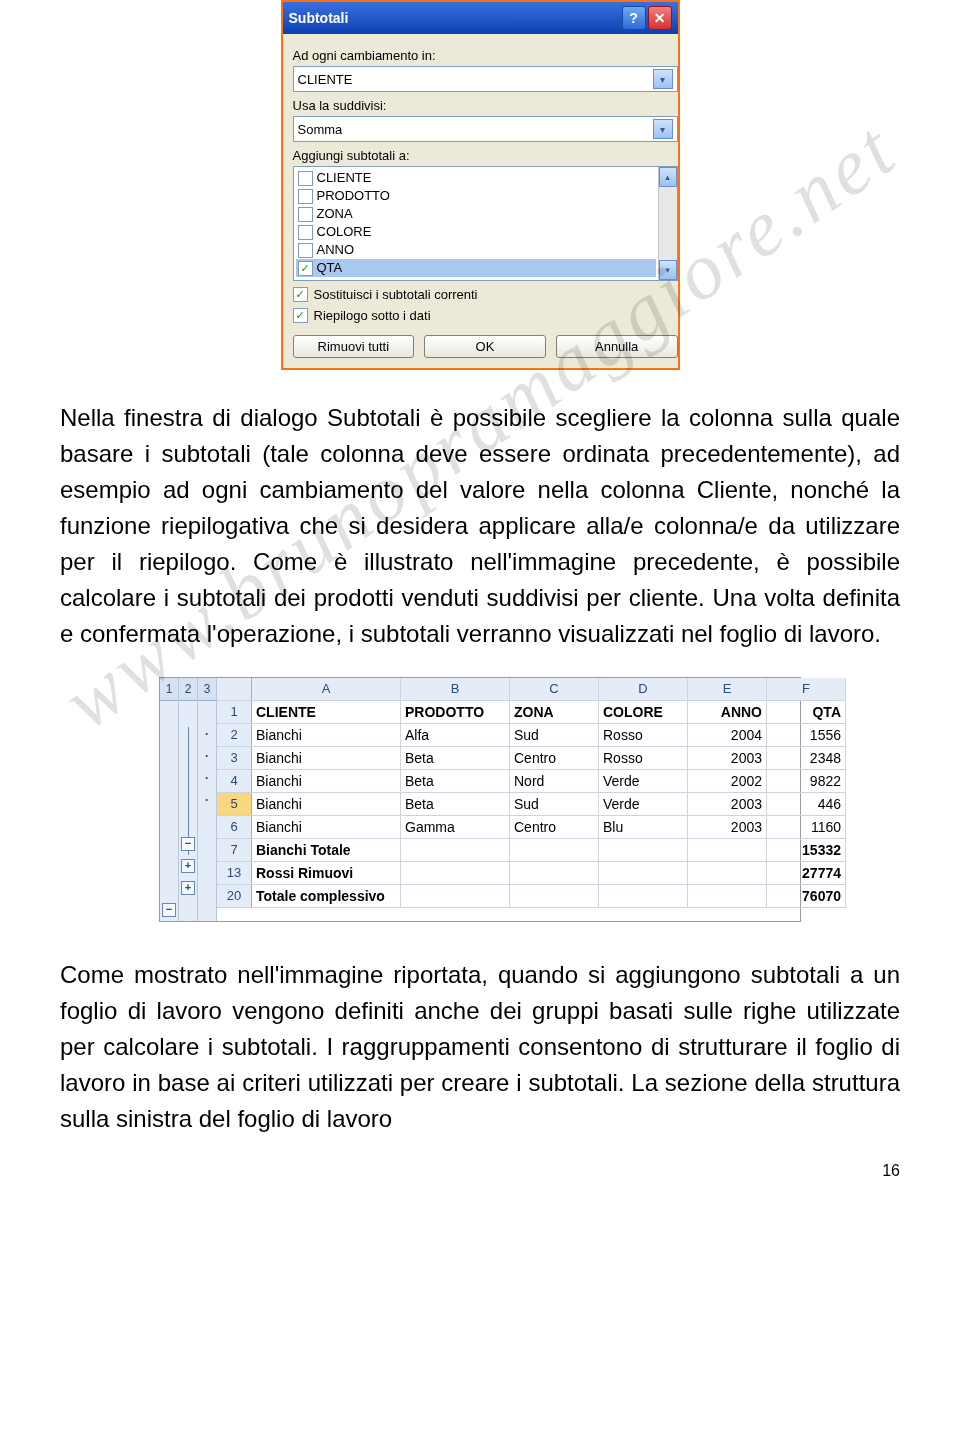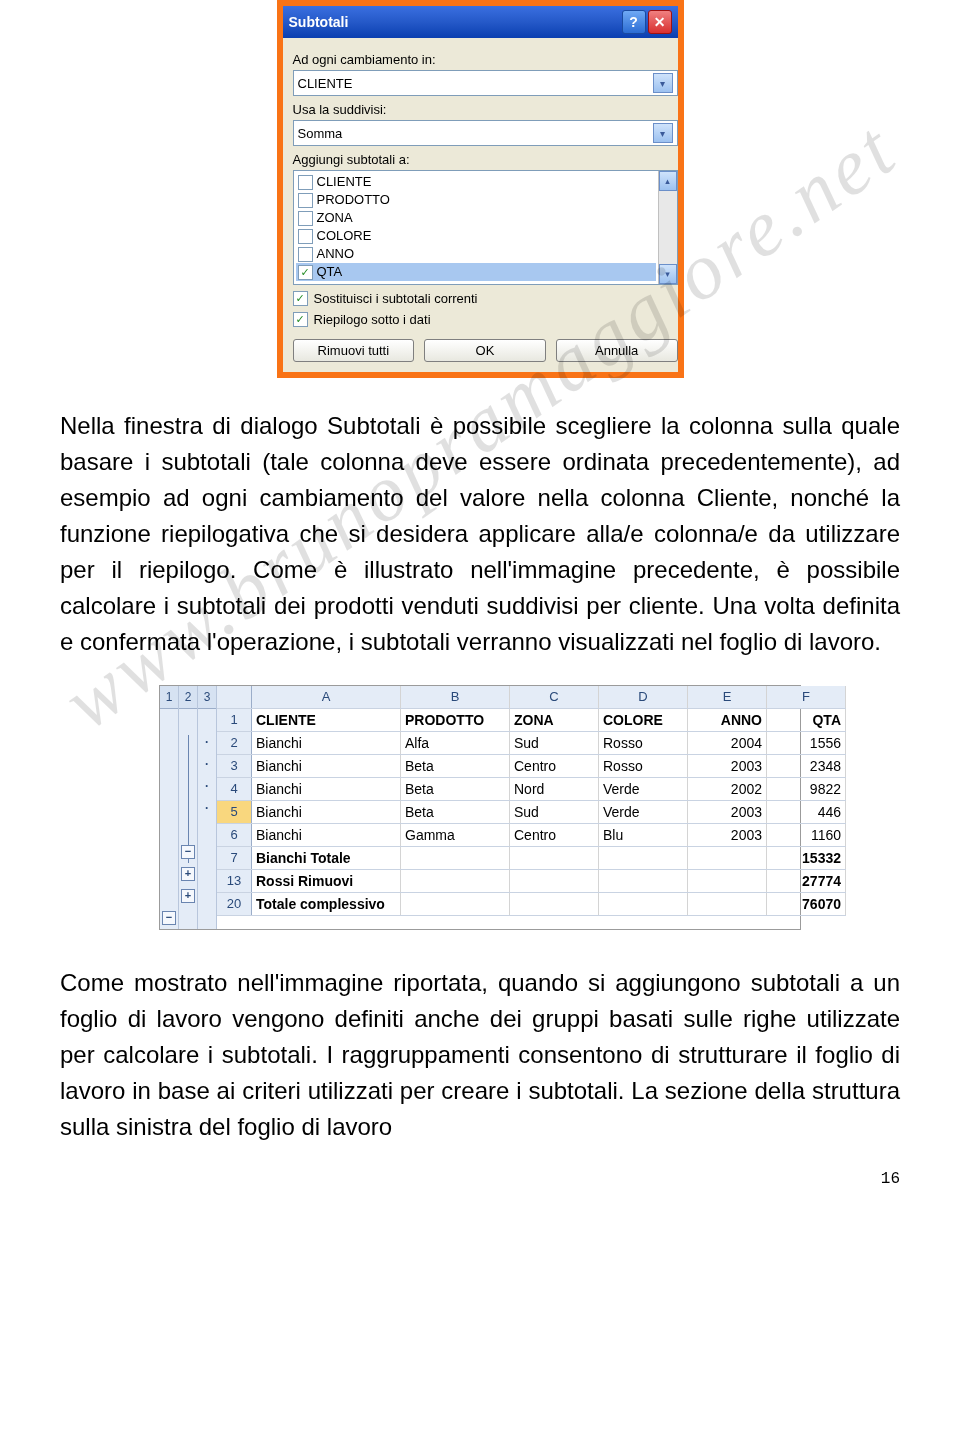--- a/index.html
+++ b/index.html
@@ -10,21 +10,21 @@
     width: 960px;
   }
   .page {
     padding: 0 60px 30px 60px;
     position: relative;
   }
   
   .dialog {
     width: 395px;
     margin: 0 auto 30px auto;
-    border: 6px solid #f97316;
+    border: 2px solid #f97316;
     background: #ece9d8;
     font-family: Tahoma, sans-serif;
     font-size: 13px;
     color: #000;
   }
   .titlebar {
     background: linear-gradient(to bottom, #3a6fe0 0%, #2559c8 50%, #0a3fb0 100%);
     color: #fff;
     font-weight: bold;
     padding: 4px 6px;
@@ -240,21 +240,21 @@
     left: 50%;
     transform: translate(-50%, 0) rotate(-35deg);
     font-size: 80px;
     color: rgba(0,0,0,0.12);
     font-style: italic;
     font-family: "Times New Roman", serif;
     white-space: nowrap;
     pointer-events: none;
     letter-spacing: 4px;
   }
-  .page-num { text-align: right; font-size: 16px; margin-top: 10px; font-family: Liberation Mono, monospace; }
+  .page-num { text-align: right; font-size: 16px; margin-top: 10px; }
   .footer { text-align: center; font-size: 14px; margin-top: 30px; }
 </style>
 </head>
 <body>
 
 <div class="page">
   <div class="watermark">www.brunopramaggiore.net</div>
 
   <div class="dialog">
     <div class="titlebar">

